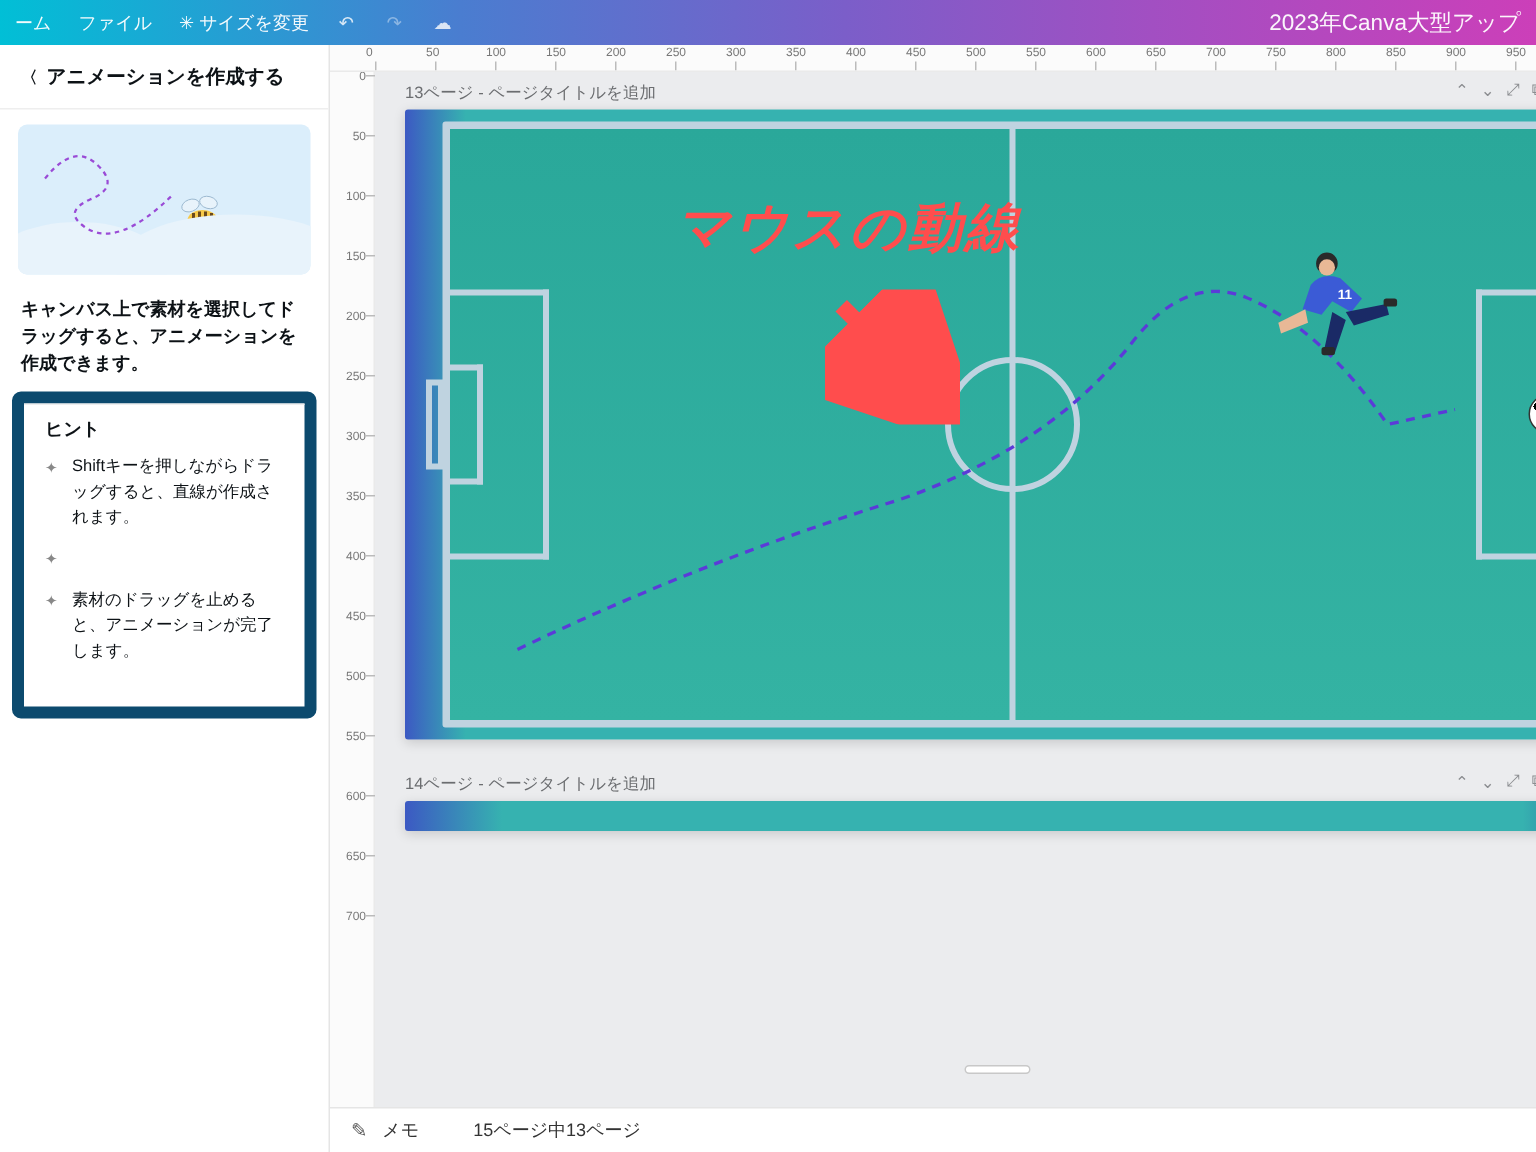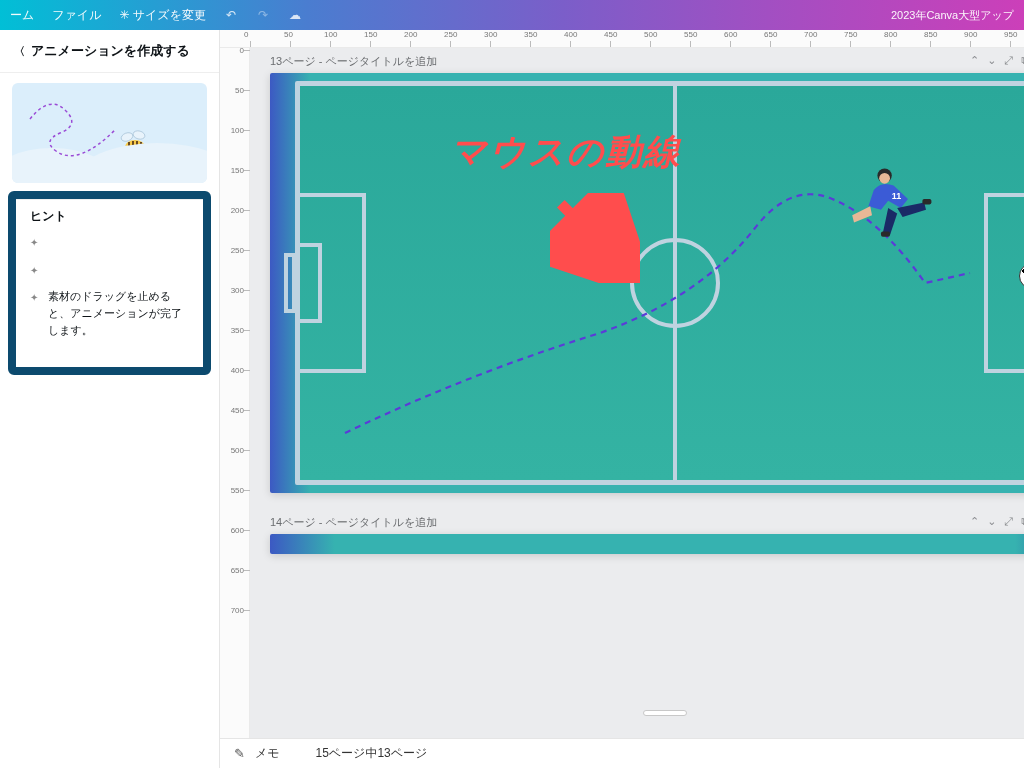--- a/index.html
+++ b/index.html
@@ -1,21 +1,21 @@
 <!DOCTYPE html>
 <html><head>
 <meta charset="utf-8">
 <style>
 * { box-sizing: border-box; margin: 0; padding: 0; }
 body { font-family: -apple-system, BlinkMacSystemFont, "Hiragino Sans", sans-serif; font-size: 12px; color: #0d1216; background: #fff; width: 1024px; height: 768px; overflow: hidden; position: relative; }
 
 .top-bar { height: 30px; background: linear-gradient(90deg, #01bfd6 0%, #4a7dd0 30%, #7b5ec9 55%, #a24fc2 75%, #cc3fb9 100%); display: flex; align-items: center; color: #fff; padding: 0 10px; gap: 18px; font-size: 12px; }
 .top-bar .top-item { opacity: 0.95; cursor: pointer; }
 .top-bar .top-icon { opacity: 0.8; width: 14px; height: 14px; display: inline-flex; align-items: center; justify-content: center; cursor: pointer; }
-.top-bar .right { margin-left: auto; font-size: 11px; opacity: 0.95; }
+.top-bar .right { margin-left: auto; font-size: 15px; opacity: 0.95; }
 
 .main { display: flex; height: calc(100% - 30px); position: absolute; top: 30px; left: 0; right: 0; }
 
 .sidebar { width: 220px; min-width: 220px; border-right: 1px solid #e5e5e5; background: #fff; padding: 0; height: 100%; overflow: hidden; }
 .sidebar-header { display: flex; align-items: center; gap: 6px; padding: 12px 14px; border-bottom: 1px solid #eee; font-weight: 600; font-size: 13px; cursor: pointer; }
 .sidebar-header .chev { font-size: 11px; }
 
 .illus { margin: 10px 12px 8px 12px; height: 100px; background: #dbeefb; border-radius: 6px; position: relative; overflow: hidden; }
 .illus::before, .illus::after { content: ""; position: absolute; border-radius: 50%; background: #e8f3fb; }
 .illus::before { width: 120px; height: 60px; bottom: -25px; left: -20px; }
@@ -127,26 +127,28 @@
         <ellipse cx="32" cy="10" rx="6" ry="4" fill="#e8f3fb" stroke="#9bb8cf" stroke-width="0.6" transform="rotate(15 32 10)"></ellipse>
       </svg>
       <svg style="position:absolute; left:8px; top:8px;" width="160" height="80">
         <path d="M10 28 q20 -25 36 -8 q14 14 -6 22 q-18 8 -4 18 q22 16 60 -22" fill="none" stroke="#9a4bd6" stroke-width="1.5" stroke-dasharray="3 3"></path>
       </svg>
       <svg style="position:absolute; right:32px; bottom:6px;" width="20" height="20">
         <path d="M3 2 L3 16 L7 12 L10 18 L13 16 L10 11 L16 11 Z" fill="#fff" stroke="#444" stroke-width="1"></path>
       </svg>
     </div>
 
+    <div class="caption">キャンバス上で素材を選択してドラッグすると、アニメーションを作成できます。</div>
 
     <div class="hint-box">
       <div class="hints">
         <div class="hints-title">ヒント</div>
         <div class="hint-row">
           <span class="hint-icon">✦</span>
+          <span>Shiftキーを押しながらドラッグすると、直線が作成されます。</span>
         </div>
         <div class="hint-row">
           <span class="hint-icon">✦</span>
         </div>
         <div class="hint-row">
           <span class="hint-icon">✦</span>
           <span>素材のドラッグを止めると、アニメーションが完了します。</span>
         </div>
       </div>
     </div>

